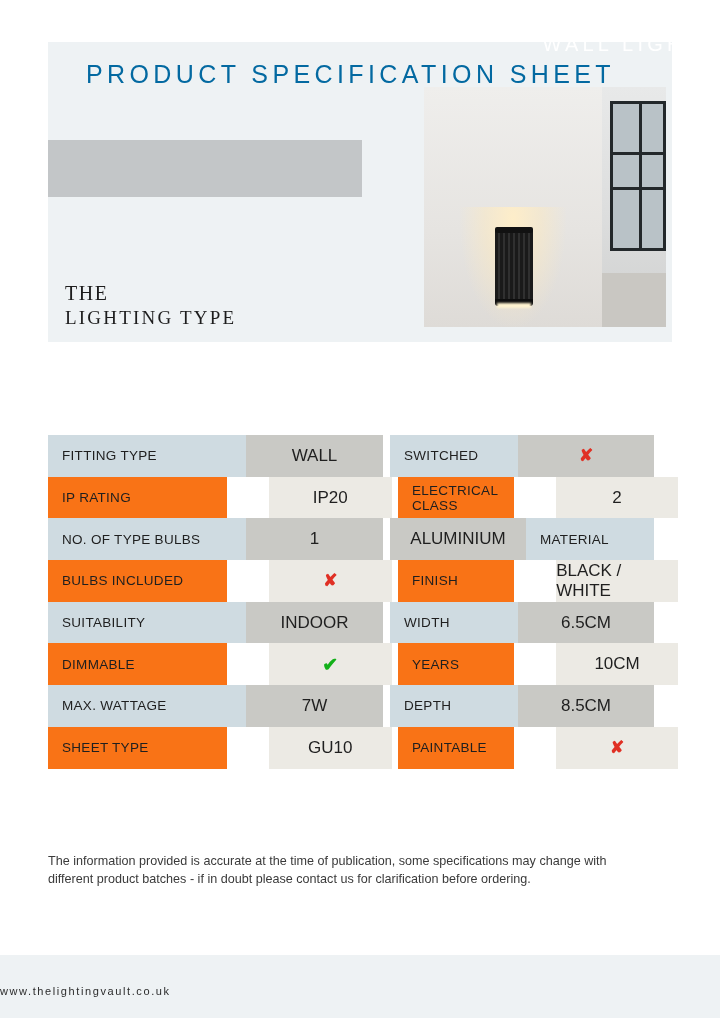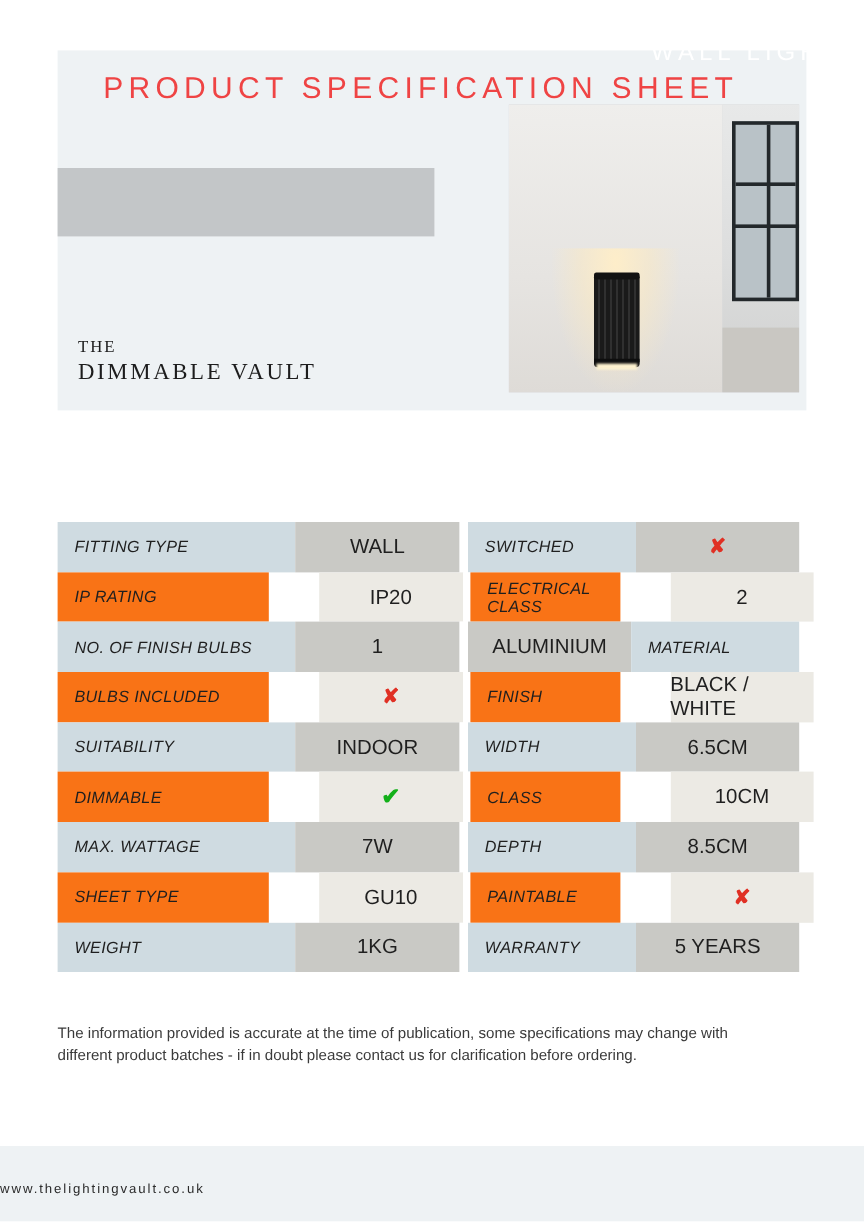--- a/index.html
+++ b/index.html
@@ -32,21 +32,21 @@
     height: 300px;
     background: #eef2f4;
   }
 
   .sheet-title {
     position: absolute;
     left: 86px;
     top: 60px;
     font-size: 25px;
     letter-spacing: 4.4px;
-    color: #ef4444;
+    color: #0369a1;
     font-weight: 400;
     white-space: nowrap;
   }
 
   .product-name-box {
     position: absolute;
     left: 48px;
     top: 140px;
     width: 314px;
     height: 57px;
@@ -65,21 +65,21 @@
   }
 
   .brand {
     position: absolute;
     left: 65px;
     top: 282px;
     color: #1d1d1d;
     font-family: "Liberation Serif", serif;
   }
   .brand .l1 {
-    font-size: 14px;
+    font-size: 20px;
     letter-spacing: 1.6px;
     display: block;
   }
   .brand .l2 {
     font-size: 19px;
     letter-spacing: 2.2px;
     display: block;
     margin-top: 2px;
   }
 
@@ -185,31 +185,30 @@
   .cell {
     display: flex;
     align-items: center;
     box-sizing: border-box;
   }
   .label-cell {
     padding-left: 14px;
     font-size: 13.5px;
     letter-spacing: 0.3px;
     color: #1f1f1f;
-    font-style: italic;
   }
   .value-cell {
     justify-content: center;
     font-size: 17px;
     color: #1f1f1f;
   }
   .c-lab-left  { width: 198px; }
   .c-val-left  { width: 137px; }
   .c-gap       { width: 7px; background: #ffffff; }
-  .c-lab-right { width: 140px; }
+  .c-lab-right { width: 128px; }
   .c-val-right { width: 136px; }
 
   .shade-a .label-cell { background: #cfdbe1; }
   .shade-a .value-cell { background: #c9c9c5; }
   .shade-b .label-cell { background: #f97316; }
   .shade-b .value-cell { background: #eceae4; margin-left: 42px; }
 
   .mark-x {
     color: #e03024;
     font-size: 17px;
@@ -264,21 +263,21 @@
   <div class="sheet-title">PRODUCT SPECIFICATION SHEET</div>
 
   <div class="product-name-box"></div>
   <div class="product-name">
     <span>NELSON</span><br>
     <span>WALL LIGHT</span>
   </div>
 
   <div class="brand">
     <span class="l1">THE</span>
-    <span class="l2">DIMMABLE VAULT</span>
+    <span class="l2">LIGHTING TYPE</span>
   </div>
 
   <div class="product-photo">
     <div class="ph-wall"></div>
     <div class="ph-room"></div>
     <div class="ph-window"></div>
     <div class="ph-window2"></div>
     <div class="ph-floor"></div>
     <div class="ph-glow"></div>
     <div class="ph-lamp"></div>
@@ -299,21 +298,21 @@
 
     <div class="spec-row shade-b">
       <div class="cell label-cell c-lab-left">IP RATING</div>
       <div class="cell value-cell c-val-left">IP20</div>
       <div class="cell c-gap"></div>
       <div class="cell label-cell c-lab-right">ELECTRICAL CLASS</div>
       <div class="cell value-cell c-val-right">2</div>
     </div>
 
     <div class="spec-row shade-a">
-      <div class="cell label-cell c-lab-left">NO. OF FINISH BULBS</div>
+      <div class="cell label-cell c-lab-left">NO. OF TYPE BULBS</div>
       <div class="cell value-cell c-val-left">1</div>
       <div class="cell c-gap"></div>
       <div class="cell value-cell c-val-right">ALUMINIUM</div>
       <div class="cell label-cell c-lab-right">MATERIAL</div>
     </div>
 
     <div class="spec-row shade-b">
       <div class="cell label-cell c-lab-left">BULBS INCLUDED</div>
       <div class="cell value-cell c-val-left mark-x">✘</div>
       <div class="cell c-gap"></div>
@@ -326,47 +325,40 @@
       <div class="cell value-cell c-val-left">INDOOR</div>
       <div class="cell c-gap"></div>
       <div class="cell label-cell c-lab-right">WIDTH</div>
       <div class="cell value-cell c-val-right">6.5CM</div>
     </div>
 
     <div class="spec-row shade-b">
       <div class="cell label-cell c-lab-left">DIMMABLE</div>
       <div class="cell value-cell c-val-left mark-check">✔</div>
       <div class="cell c-gap"></div>
-      <div class="cell label-cell c-lab-right">CLASS</div>
+      <div class="cell label-cell c-lab-right">YEARS</div>
       <div class="cell value-cell c-val-right">10CM</div>
     </div>
 
     <div class="spec-row shade-a">
       <div class="cell label-cell c-lab-left">MAX. WATTAGE</div>
       <div class="cell value-cell c-val-left">7W</div>
       <div class="cell c-gap"></div>
       <div class="cell label-cell c-lab-right">DEPTH</div>
       <div class="cell value-cell c-val-right">8.5CM</div>
     </div>
 
     <div class="spec-row shade-b">
       <div class="cell label-cell c-lab-left">SHEET TYPE</div>
       <div class="cell value-cell c-val-left">GU10</div>
       <div class="cell c-gap"></div>
       <div class="cell label-cell c-lab-right">PAINTABLE</div>
       <div class="cell value-cell c-val-right mark-x">✘</div>
     </div>
 
-    <div class="spec-row shade-a">
-      <div class="cell label-cell c-lab-left">WEIGHT</div>
-      <div class="cell value-cell c-val-left">1KG</div>
-      <div class="cell c-gap"></div>
-      <div class="cell label-cell c-lab-right">WARRANTY</div>
-      <div class="cell value-cell c-val-right">5 YEARS</div>
-    </div>
 
   </div>
 
   <div class="disclaimer">The information provided is accurate at the time of publication, some specifications may change with different product batches - if in doubt please contact us for clarification before ordering.</div>
 
   <div class="footer-bar"></div>
   <div class="footer-url">www.thelightingvault.co.uk</div>
 
 </div>
 

